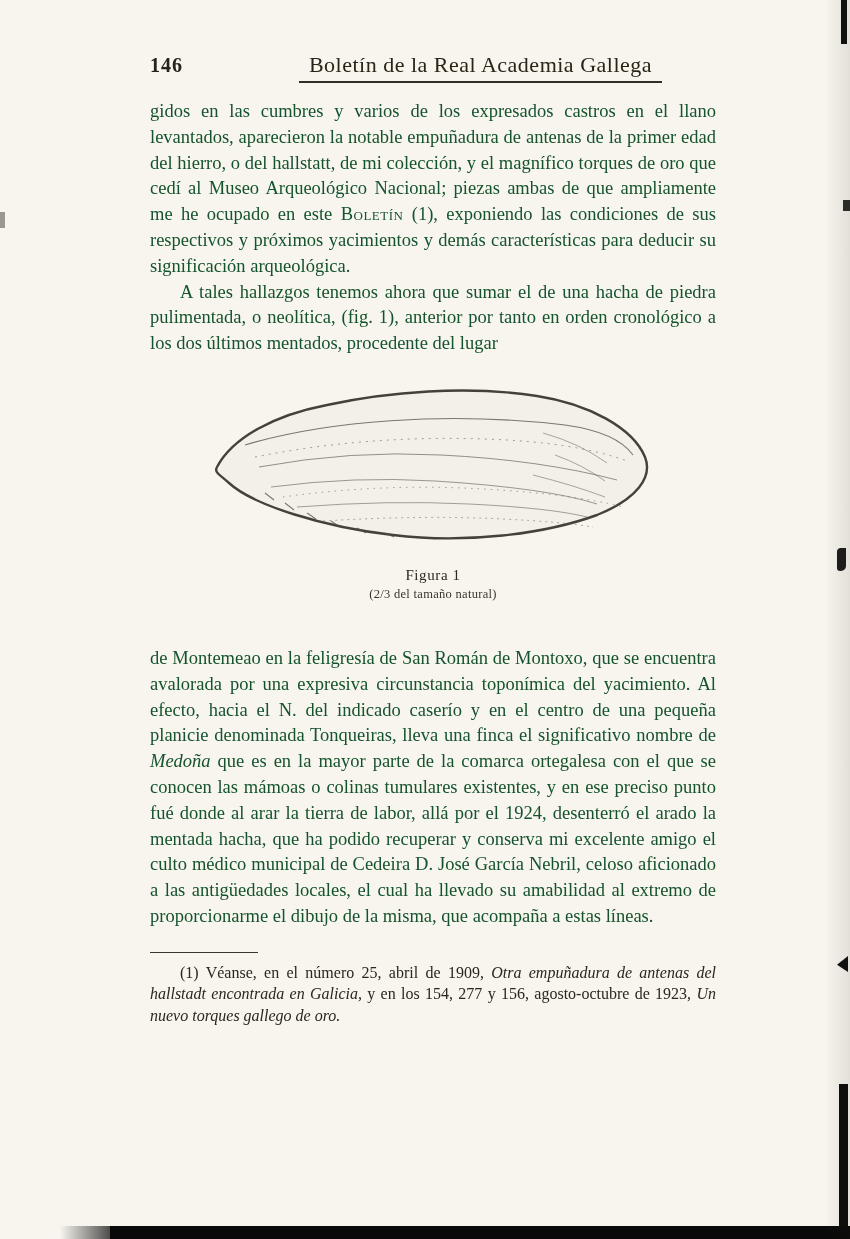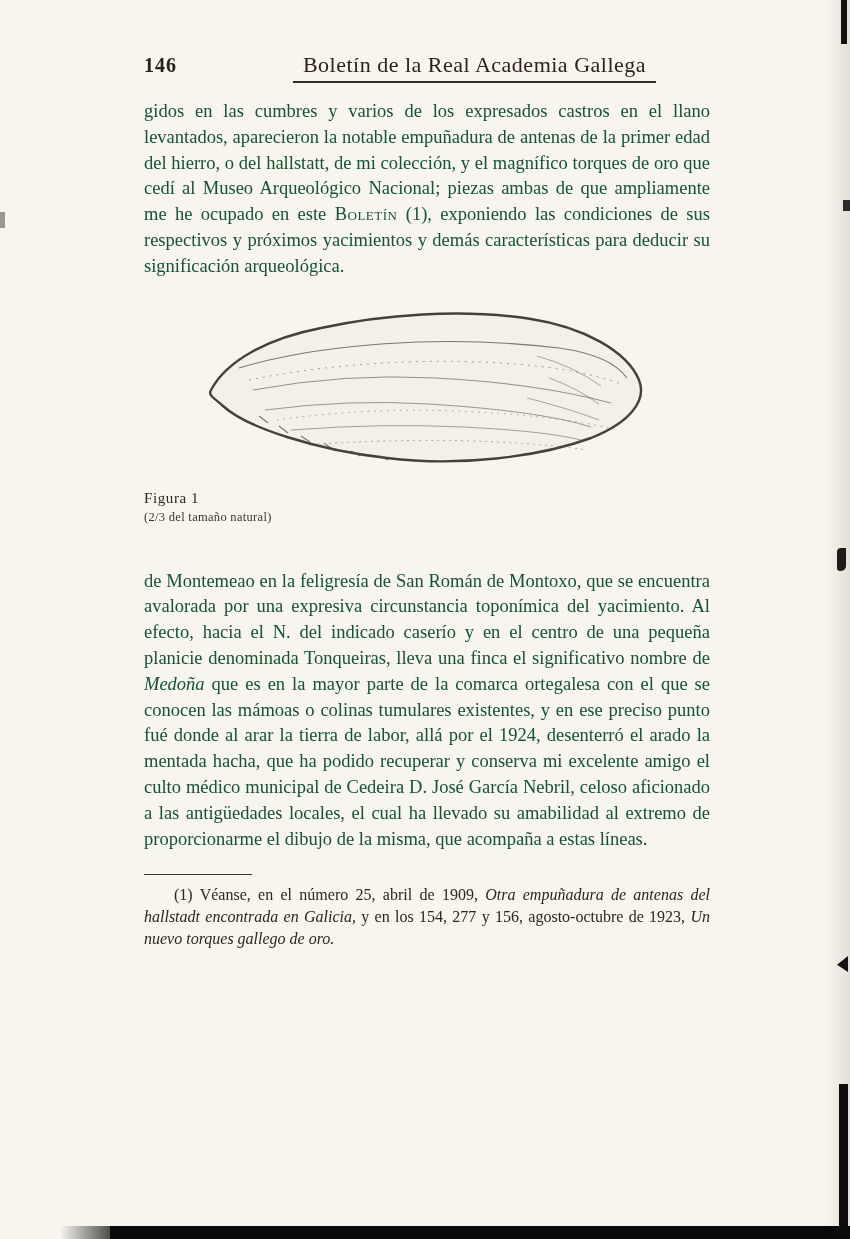--- a/index.html
+++ b/index.html
@@ -12,21 +12,21 @@
     font-family:"Liberation Serif", serif;
     color:#27221a;
     overflow:hidden;
   }
   .right-shade {
     position:absolute; top:0; right:0; width:26px; height:100%;
     background:linear-gradient(to left, rgba(40,35,25,0.10), rgba(40,35,25,0));
     pointer-events:none;
   }
   .text-col {
-    position:absolute; left:144px; top:52px; width:566px;
+    position:absolute; left:150px; top:52px; width:566px;
   }
   .page-header {
     display:flex; align-items:baseline;
   }
   .page-number {
     font-weight:bold; font-size:20px; letter-spacing:1px;
     width:95px; flex:0 0 auto;
   }
   .running-title-wrap { flex:1; text-align:center; }
   .running-title {
@@ -40,21 +40,21 @@
   .bodytext p {
     text-align:justify;
     font-size:18.5px;
     line-height:25.8px;
     color:#14532d;
   }
   .indent { text-indent:30px; }
   .smallcaps { font-variant:small-caps; letter-spacing:0.5px; }
   .ital { font-style:italic; }
 
-  .figure-block { margin-top:14px; }
+  .figure-block { margin-top:14px; text-align:center; }
   .figure-block svg { display:block; margin:0 auto; }
   .figure-caption {
     margin-top:8px;
     font-size:15px; letter-spacing:0.6px;
     color:#2e2920;
   }
   .figure-caption-scale {
     margin-top:3px;
     font-size:12.5px; letter-spacing:0.3px;
     color:#3a352b;
@@ -95,20 +95,21 @@
 
     <div class="page-header">
       <div class="page-number">146</div>
       <div class="running-title-wrap">
         <span class="running-title">Boletín de la Real Academia Gallega</span>
       </div>
     </div>
 
     <div class="bodytext">
       <p><span>gidos en las cumbres y varios de los expresados castros en el llano levantados, aparecieron la notable empuñadura de antenas de la primer edad del hierro, o del hallstatt, de mi colección, y el magnífico torques de oro que cedí al Museo Arqueológico Nacional; piezas ambas de que ampliamente me he ocupado en este </span><span class="smallcaps">Boletín</span><span> (1), exponiendo las condiciones de sus respectivos y próximos yacimientos y demás características para deducir su significación arqueológica.</span></p>
+      <p class="indent">A tales hallazgos tenemos ahora que sumar el de una hacha de piedra pulimentada, o neolítica, (fig. 1), anterior por tanto en orden cronológico a los dos últimos mentados, procedente del lugar</p>
     </div>
 
     <div class="figure-block">
       <svg width="460" height="188" viewBox="0 0 460 188" aria-hidden="true">
 
         <path d="M 14 96
                  C 30 66, 72 44, 124 34
                  C 184 21, 264 14, 334 25
                  C 386 33, 430 57, 442 86
                  C 450 106, 434 128, 394 144

